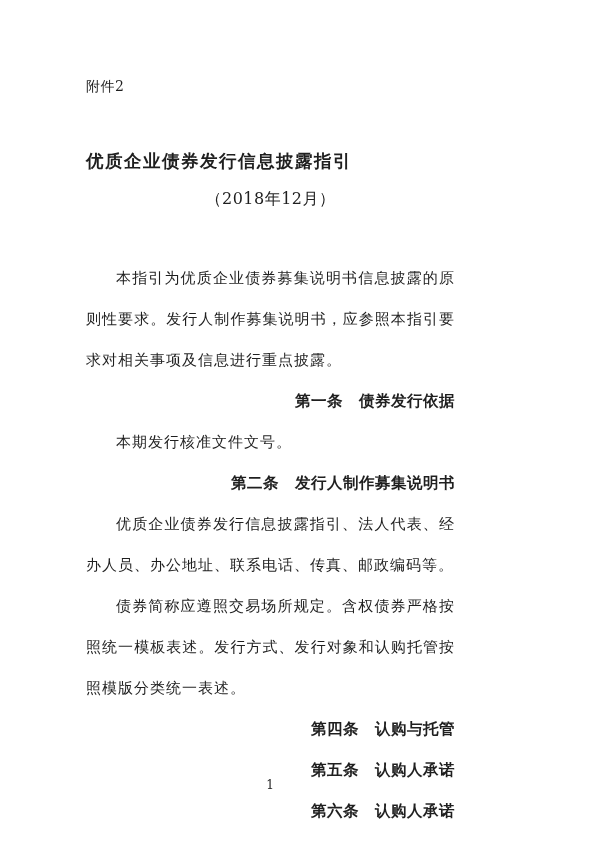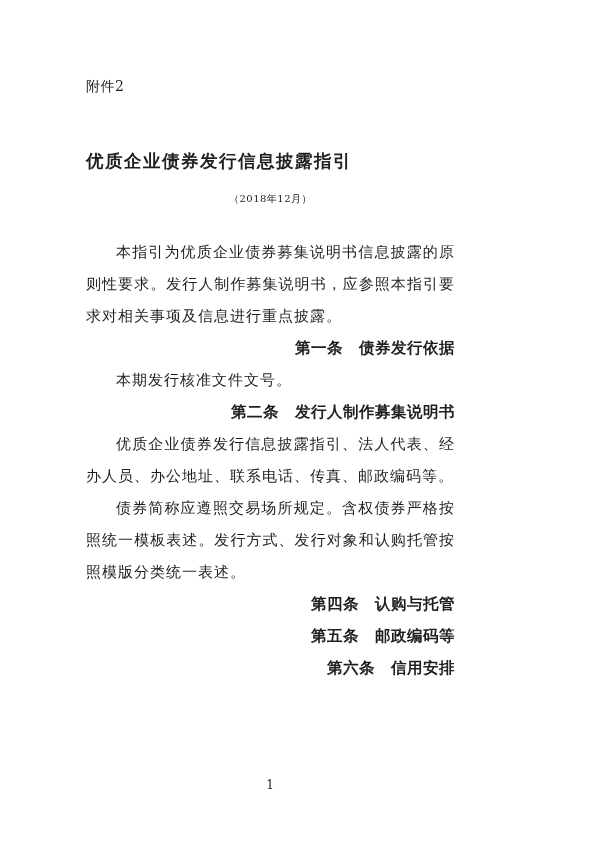--- a/index.html
+++ b/index.html
@@ -28,28 +28,28 @@
     text-align: left;
     font-family: "DejaVu Sans", "Liberation Sans", sans-serif;
     font-weight: bold;
     font-size: 17.5px;
     line-height: 26px;
     letter-spacing: 1.5px;
   }
   .date {
     margin-top: 16px;
     text-align: center;
-    font-size: 10px;
+    font-size: 16px;
     line-height: 18px;
     letter-spacing: 0.5px;
   }
   .content {
-    margin-top: 28px;
+    margin-top: 50px;
     font-size: 15px;
-    line-height: 32px;
+    line-height: 41px;
     letter-spacing: 1px;
     text-align: justify;
   }
   .para {
     margin: 0;
     text-indent: 2em;
   }
   .heading {
     margin: 0;
     text-indent: 2em;
@@ -80,18 +80,18 @@
   <div class="date">（2018年12月）</div>
 
   <div class="content" id="content-area">
       <div class="para">本指引为优质企业债券募集说明书信息披露的原则性要求。发行人制作募集说明书，应参照本指引要求对相关事项及信息进行重点披露。</div>
       <div class="heading">第一条　债券发行依据</div>
       <div class="para">本期发行核准文件文号。</div>
       <div class="heading">第二条　发行人制作募集说明书</div>
       <div class="para">优质企业债券发行信息披露指引、法人代表、经办人员、办公地址、联系电话、传真、邮政编码等。</div>
       <div class="para">债券简称应遵照交易场所规定。含权债券严格按照统一模板表述。发行方式、发行对象和认购托管按照模版分类统一表述。</div>
       <div class="heading">第四条　认购与托管</div>
-      <div class="heading">第五条　邮政编码等</div>
-      <div class="heading">第六条　信用安排</div>
+      <div class="heading">第五条　认购人承诺</div>
+      <div class="heading">第六条　认购人承诺</div>
     </div>
 
   <div class="pagenum">1</div>
 </div>
 
 </body></html>

